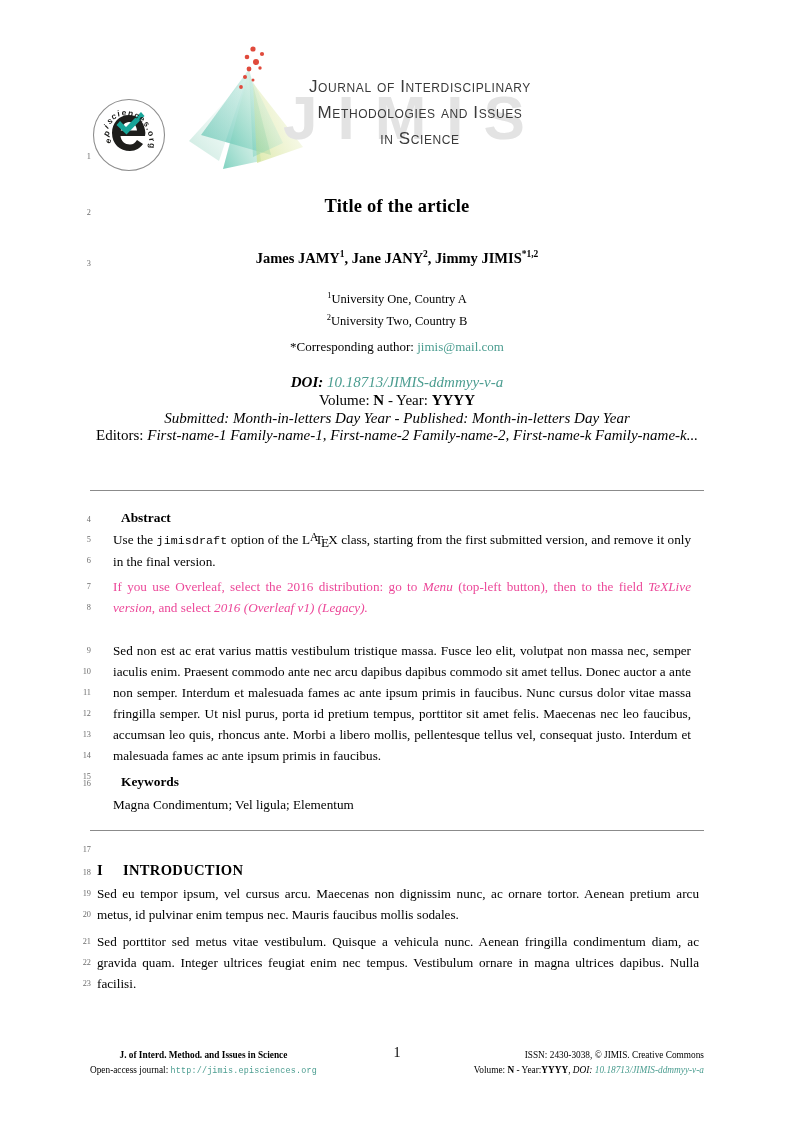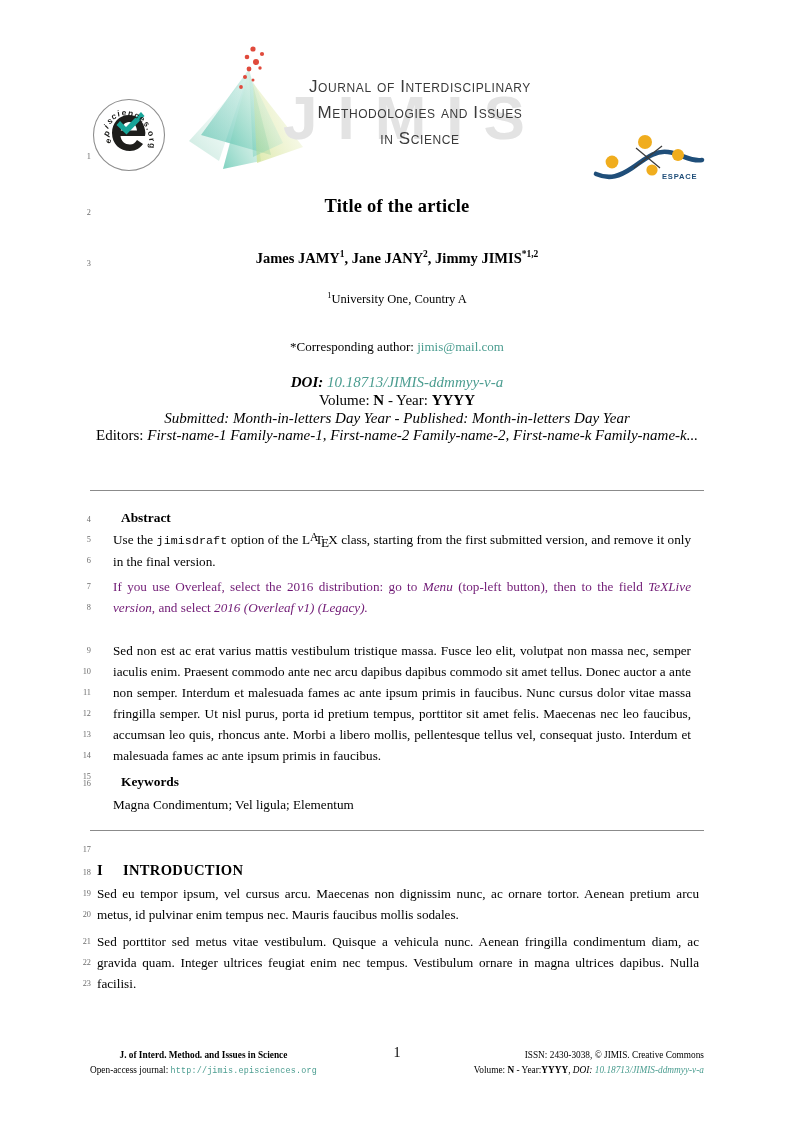--- a/index.html
+++ b/index.html
@@ -161,21 +161,21 @@
   .para {
     position: absolute;
     left: 113px;
     width: 578px;
     font-size: 13.2px;
     line-height: 20.9px;
     text-align: justify;
     text-justify: inter-word;
   }
   .para.abs1 { top: 530px; }
-  .para.abs2 { top: 577px; color: #701a75; font-style: italic; }
+  .para.abs2 { top: 577px; color: #ec4899; font-style: italic; }
   .para.abs2 .nit { font-style: normal; }
   .para.lorem { top: 641px; }
   .para.kw { top: 795px; }
 
   .mono {
     font-family: "Liberation Mono", monospace;
     font-size: 11.6px;
     letter-spacing: 0.1px;
   }
   .latex-logo { white-space: nowrap; }
@@ -331,46 +331,33 @@
     </div>
 
     <div class="watermark-jimis">JIMIS</div>
 
     <div class="journal-title">
       <span class="ln">Journal of Interdisciplinary</span>
       <span class="ln">Methodologies and Issues</span>
       <span class="ln">in Science</span>
     </div>
 
-    <div class="logo-espace">
-      <svg viewBox="0 0 115 62" width="115" height="62" aria-hidden="true">
-        <path d="M4 44 C18 50 28 46 40 38 C52 30 62 20 76 22 C90 24 98 32 110 30" fill="none" stroke="#1f4e79" stroke-width="4.6" stroke-linecap="round"></path>
-        <g stroke="#3a3a3a" stroke-width="1.2">
-          <line x1="42" y1="38" x2="70" y2="16"></line>
-          <line x1="44" y1="18" x2="68" y2="38"></line>
-        </g>
-        <circle cx="53" cy="12" r="7" fill="#f0ad1e"></circle>
-        <circle cx="20" cy="32" r="6.4" fill="#f0ad1e"></circle>
-        <circle cx="60" cy="40" r="5.6" fill="#f0ad1e"></circle>
-        <circle cx="86" cy="25" r="6" fill="#f0ad1e"></circle>
-        <text x="70" y="49" font-family="Liberation Sans, sans-serif" font-size="7.6" font-weight="bold" fill="#1f4e79" letter-spacing="0.8">ESPACE</text>
-      </svg>
-    </div>
   </div>
 
   <div class="content">
 
     <div class="article-title">Title of the article</div>
 
     <div class="authors">
       James JAMY<sup>1</sup>, Jane JANY<sup>2</sup>, Jimmy JIMIS<sup>*1,2</sup>
     </div>
 
     <div class="affils">
       <div><sup>1</sup><span>University One, Country A</span></div>
+      <div><sup>2</sup><span>University Two, Country B</span></div>
     </div>
 
     <div class="corresponding">
       <span>*Corresponding author:</span>
       <span class="lnk">jimis@mail.com</span>
     </div>
 
     <div class="meta-block">
       <span class="meta-line">
         <span class="it bd">DOI:</span>

